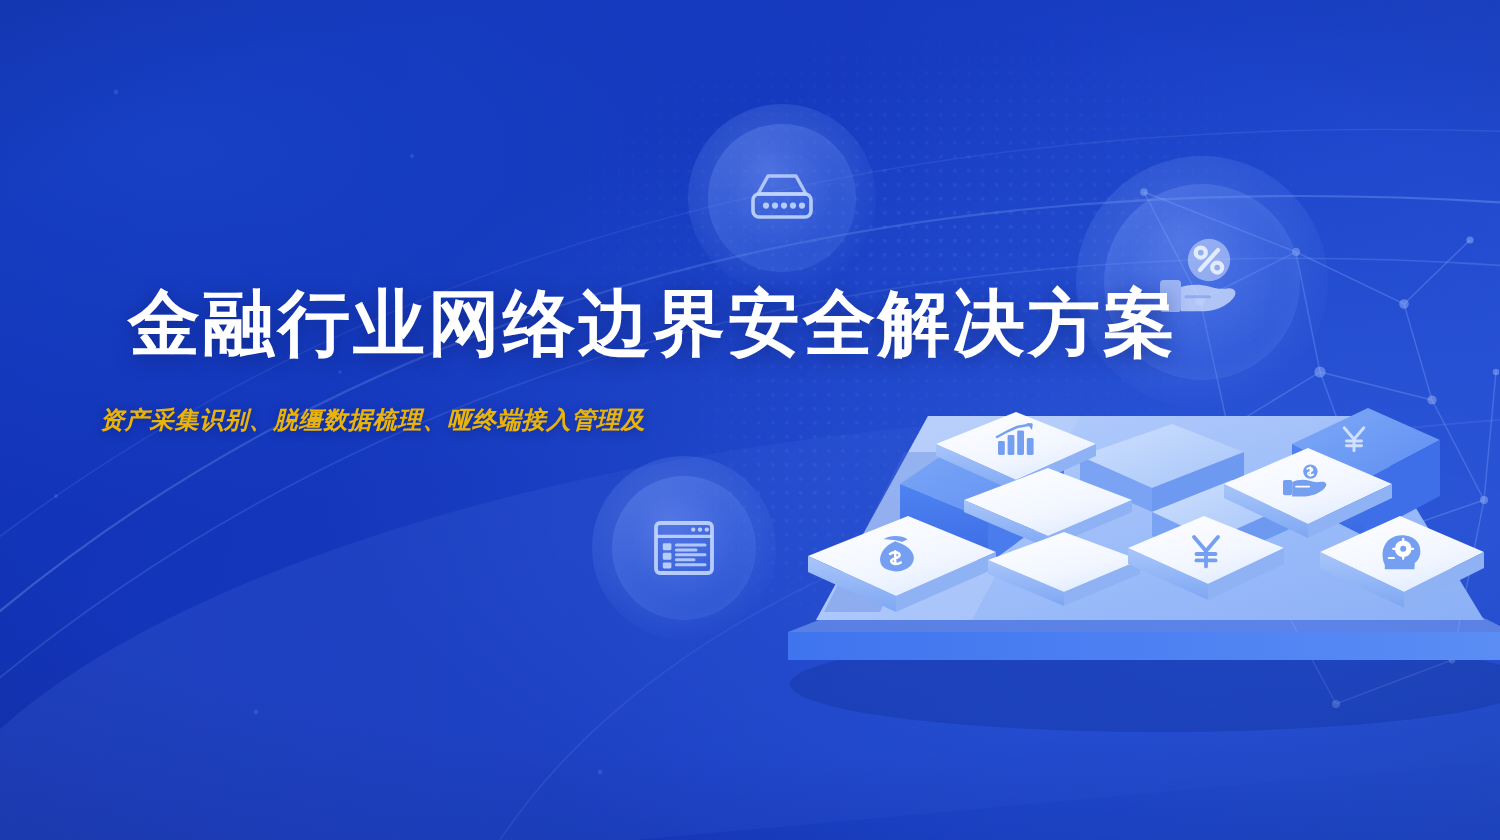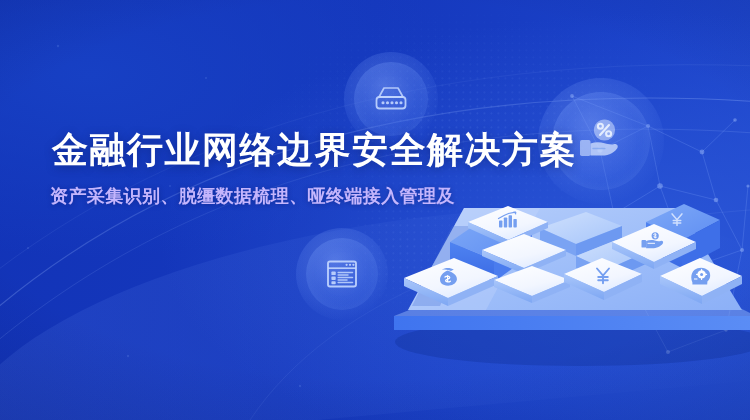--- a/index.html
+++ b/index.html
@@ -76,37 +76,38 @@
   #badge-doc    { left: 296px; top: 228px; width: 92px;  height: 92px; }
 
   
   .text-block {
     position: absolute;
     left: 48px;
     top: 124px;
     z-index: 9;
   }
   .headline {
-    margin: 4px;
+    margin: 16px;
     color: #ffffff;
     font-size: 36px;
     font-weight: 700;
     letter-spacing: 1.5px;
     line-height: 44px;
     white-space: nowrap;
     text-shadow: 0 2px 10px rgba(8,22,90,0.45);
   }
   .subline {
     margin: 14px 0 0 2px;
-    color: #c4b5fd;
-    font-size: 18px;
+    color: #eab308;
+    font-size: 12px;
     font-weight: 700;
     line-height: 21px;
     letter-spacing: 0.4px;
     text-shadow: 0 1px 5px rgba(8,22,90,0.4);
+    font-style: italic;
   }
   .subline span { display: block; white-space: nowrap; }
 
   
   .illustration {
     position: absolute;
     left: 390px;
     top: 170px;
     width: 370px;
     height: 200px;

